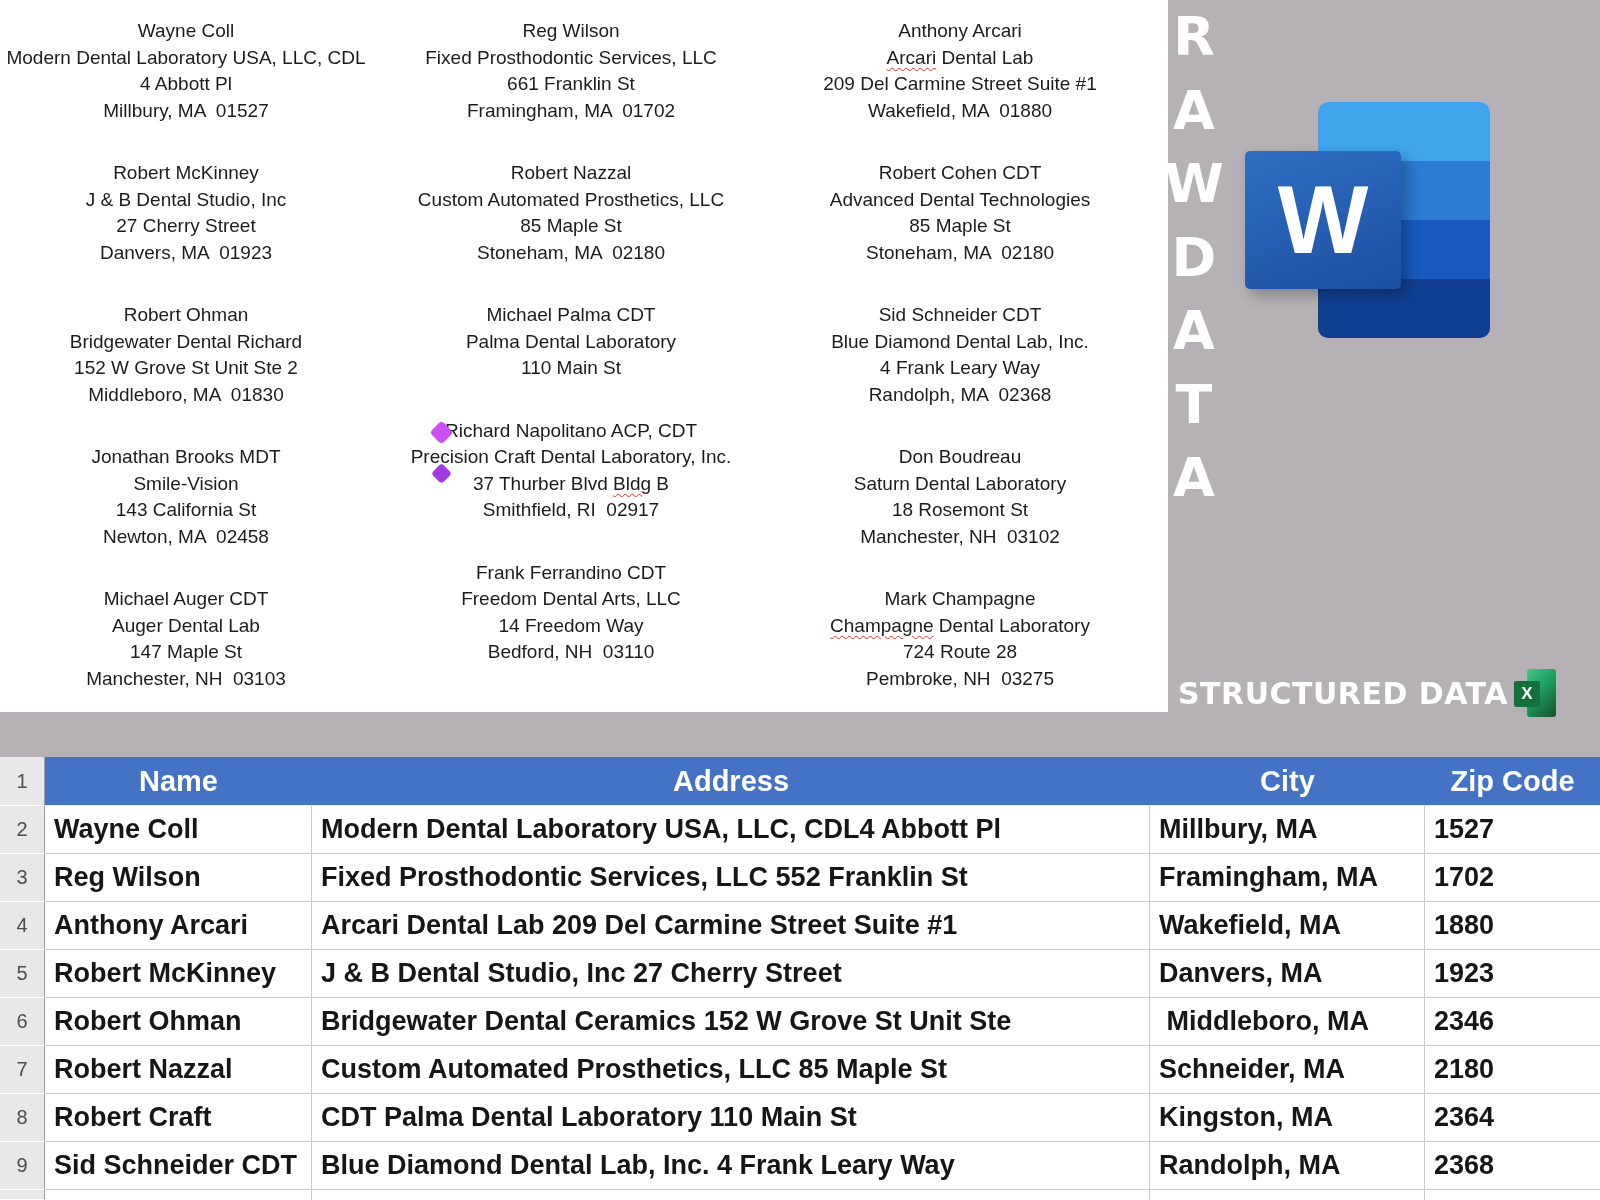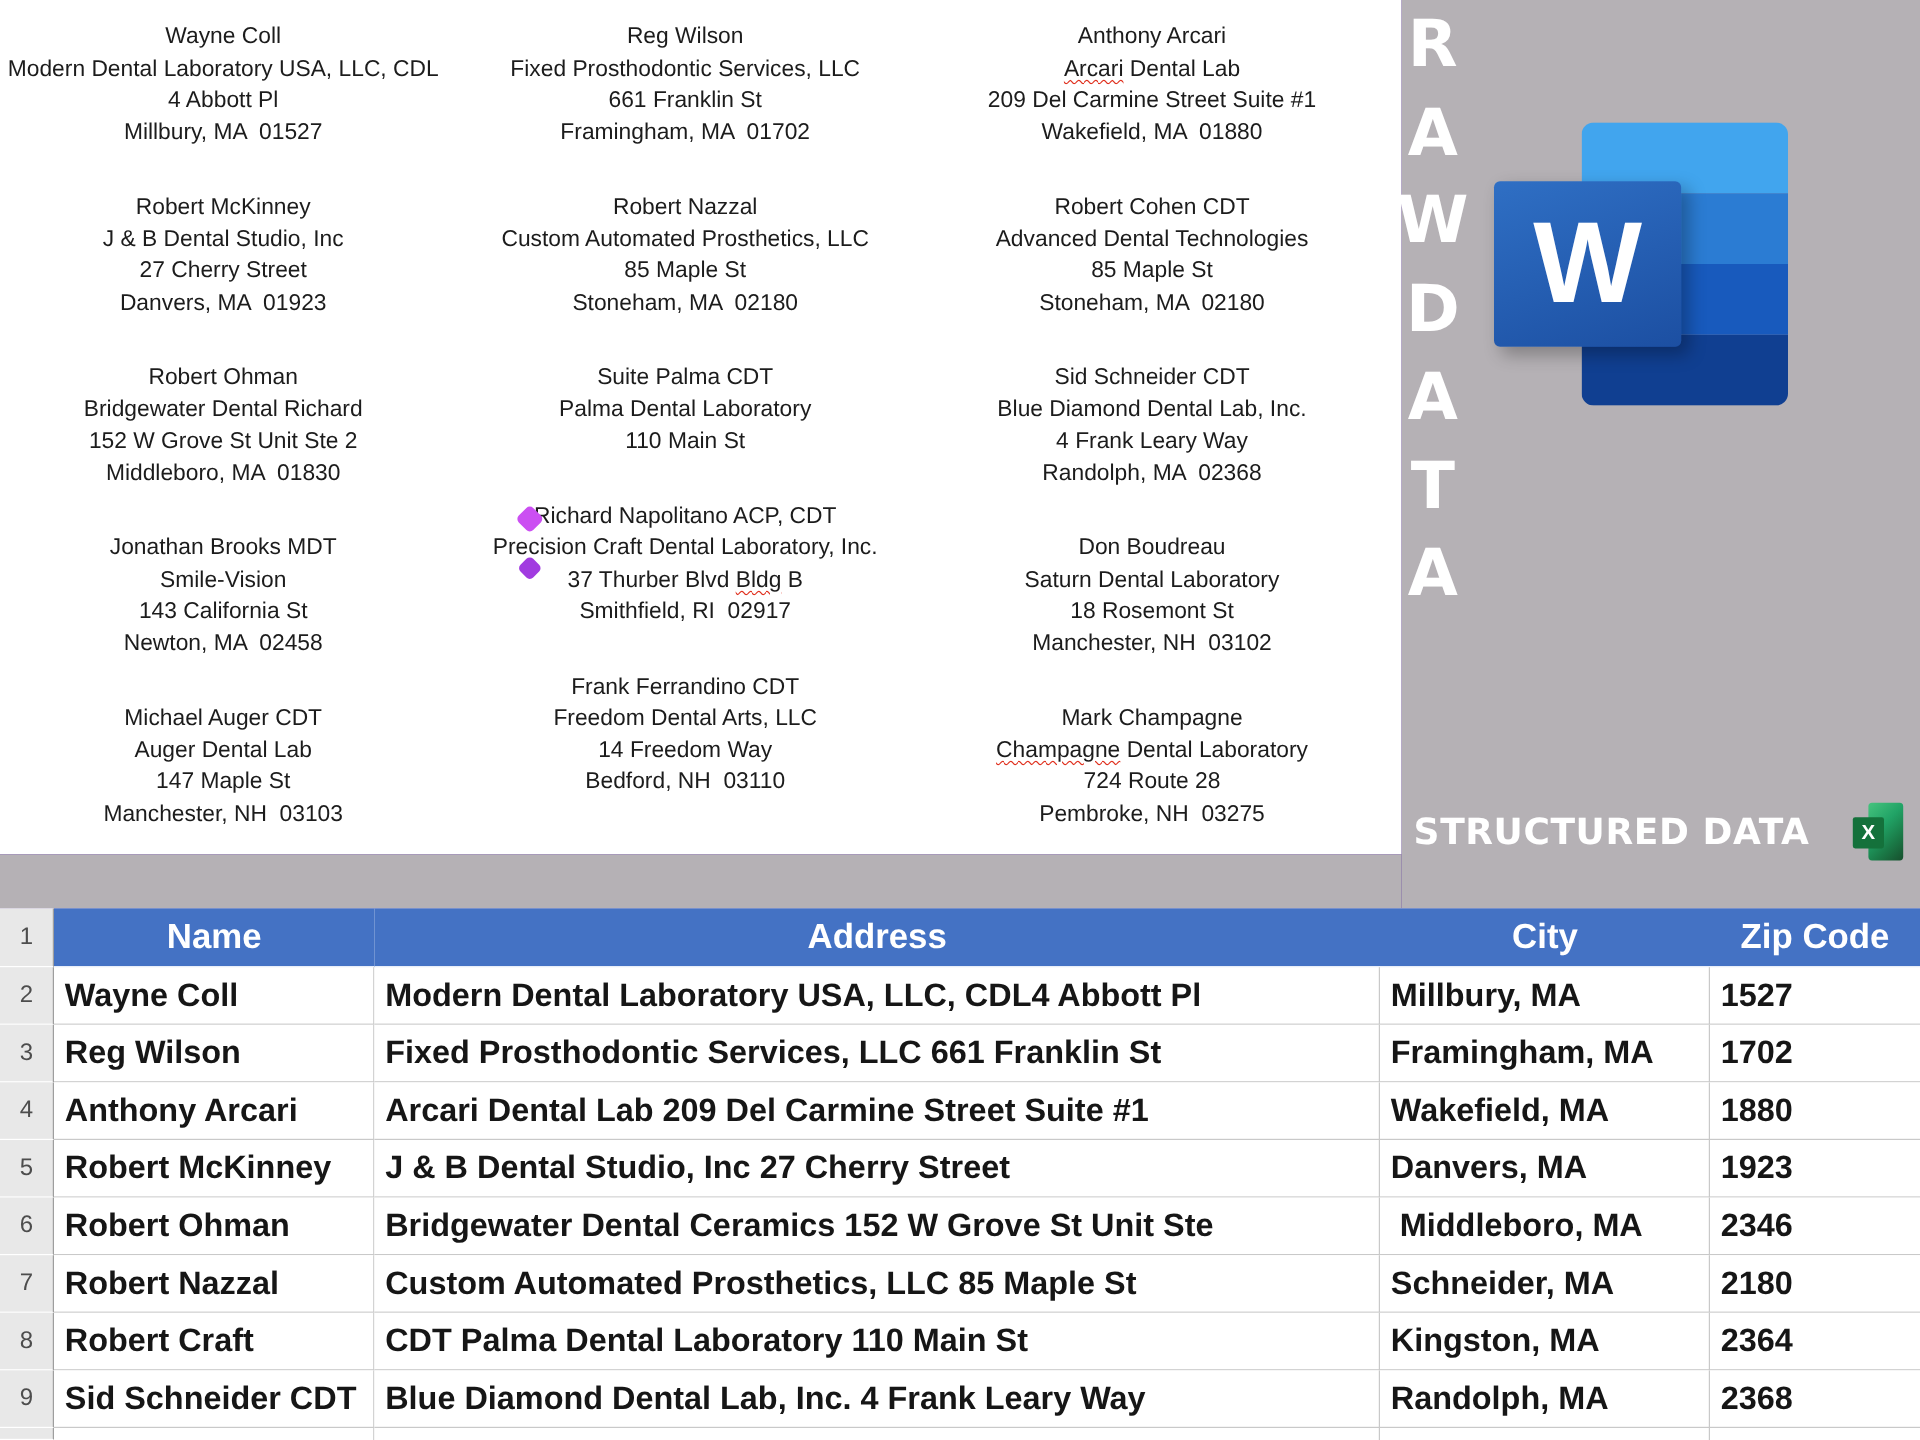--- a/index.html
+++ b/index.html
@@ -31,21 +31,21 @@
   .wi-doc{position:absolute;left:73px;top:2px;width:172px;height:236px;border-radius:10px;overflow:hidden;}
   .wi-stripe{width:100%;height:25%;}
   .wi-square{position:absolute;left:0;top:51px;width:156px;height:138px;border-radius:5px;
              background:linear-gradient(160deg,#2f6fc4 0%,#1c4fa2 100%);
              box-shadow:6px 6px 14px rgba(0,0,0,.28);
              display:flex;align-items:center;justify-content:center;}
   .wi-square span{color:#fff;font-weight:bold;font-size:96px;line-height:1;
                   font-family:"Liberation Sans",sans-serif;}
 
   
-  .structured{position:absolute;left:1178px;top:668px;height:50px;display:flex;align-items:center;gap:36px;}
+  .structured{position:absolute;left:1178px;top:668px;height:50px;display:flex;align-items:center;gap:6px;}
   .structured-label{color:#ffffff;font-family:"DejaVu Sans",sans-serif;font-weight:bold;
                     font-size:30px;letter-spacing:.5px;white-space:nowrap;}
   .excel-icon{position:relative;width:42px;height:48px;flex:0 0 auto;}
   .xl-sheet{position:absolute;left:13px;top:0;width:29px;height:48px;border-radius:3px;
             background:linear-gradient(135deg,#46c47e 0%,#21a366 40%,#1a7a47 70%,#174f2d 100%);}
   .xl-square{position:absolute;left:0;top:12px;width:26px;height:26px;background:#14713b;border-radius:2px;
              color:#fff;font-weight:bold;font-size:17px;display:flex;align-items:center;justify-content:center;}
 
   
   .sheet{position:absolute;left:0;top:757px;width:1600px;height:443px;background:#fff;
@@ -71,21 +71,21 @@
     <div class="doc-col c1">
         <div class="addr-block"><div>Wayne Coll</div><div>Modern Dental Laboratory USA, LLC, CDL</div><div>4 Abbott Pl</div><div>Millbury, MA  01527</div></div>
         <div class="addr-block"><div>Robert McKinney</div><div>J &amp; B Dental Studio, Inc</div><div>27 Cherry Street</div><div>Danvers, MA  01923</div></div>
         <div class="addr-block"><div>Robert Ohman</div><div>Bridgewater Dental Richard</div><div>152 W Grove St Unit Ste 2</div><div>Middleboro, MA  01830</div></div>
         <div class="addr-block"><div>Jonathan Brooks MDT</div><div>Smile-Vision</div><div>143 California St</div><div>Newton, MA  02458</div></div>
         <div class="addr-block"><div>Michael Auger CDT</div><div>Auger Dental Lab</div><div>147 Maple St</div><div>Manchester, NH  03103</div></div>
       </div>
     <div class="doc-col c2">
         <div class="addr-block"><div>Reg Wilson</div><div>Fixed Prosthodontic Services, LLC</div><div>661 Franklin St</div><div>Framingham, MA  01702</div></div>
         <div class="addr-block"><div>Robert Nazzal</div><div>Custom Automated Prosthetics, LLC</div><div>85 Maple St</div><div>Stoneham, MA  02180</div></div>
-        <div class="addr-block"><div>Suite Palma CDT</div><div>Palma Dental Laboratory</div><div>110 Main St</div></div>
+        <div class="addr-block"><div>Michael Palma CDT</div><div>Palma Dental Laboratory</div><div>110 Main St</div></div>
         <div class="addr-block"><div>Richard Napolitano ACP, CDT</div><div>Precision Craft Dental Laboratory, Inc.</div><div>37 Thurber Blvd <span class="squiggle">Bldg</span> B</div><div>Smithfield, RI  02917</div></div>
         <div class="addr-block"><div>Frank Ferrandino CDT</div><div>Freedom Dental Arts, LLC</div><div>14 Freedom Way</div><div>Bedford, NH  03110</div></div>
       </div>
     <div class="doc-col c3">
         <div class="addr-block"><div>Anthony Arcari</div><div><span class="squiggle">Arcari</span> Dental Lab</div><div>209 Del Carmine Street Suite #1</div><div>Wakefield, MA  01880</div></div>
         <div class="addr-block"><div>Robert Cohen CDT</div><div>Advanced Dental Technologies</div><div>85 Maple St</div><div>Stoneham, MA  02180</div></div>
         <div class="addr-block"><div>Sid Schneider CDT</div><div>Blue Diamond Dental Lab, Inc.</div><div>4 Frank Leary Way</div><div>Randolph, MA  02368</div></div>
         <div class="addr-block"><div>Don Boudreau</div><div>Saturn Dental Laboratory</div><div>18 Rosemont St</div><div>Manchester, NH  03102</div></div>
         <div class="addr-block"><div>Mark Champagne</div><div><span class="squiggle">Champagne</span> Dental Laboratory</div><div>724 Route 28</div><div>Pembroke, NH  03275</div></div>
       </div>
@@ -132,21 +132,21 @@
       <div class="hdr">Address</div>
       <div class="hdr">City</div>
       <div class="hdr">Zip Code</div>
       <div class="gut">2</div>
       <div class="cell">Wayne Coll</div>
       <div class="cell">Modern Dental Laboratory USA, LLC, CDL4 Abbott Pl</div>
       <div class="cell">Millbury, MA</div>
       <div class="cell last">1527</div>
       <div class="gut">3</div>
       <div class="cell">Reg Wilson</div>
-      <div class="cell">Fixed Prosthodontic Services, LLC 661 Franklin St</div>
+      <div class="cell">Fixed Prosthodontic Services, LLC 552 Franklin St</div>
       <div class="cell">Framingham, MA</div>
       <div class="cell last">1702</div>
       <div class="gut">4</div>
       <div class="cell">Anthony Arcari</div>
       <div class="cell">Arcari Dental Lab 209 Del Carmine Street Suite #1</div>
       <div class="cell">Wakefield, MA</div>
       <div class="cell last">1880</div>
       <div class="gut">5</div>
       <div class="cell">Robert McKinney</div>
       <div class="cell">J &amp; B Dental Studio, Inc 27 Cherry Street</div>

